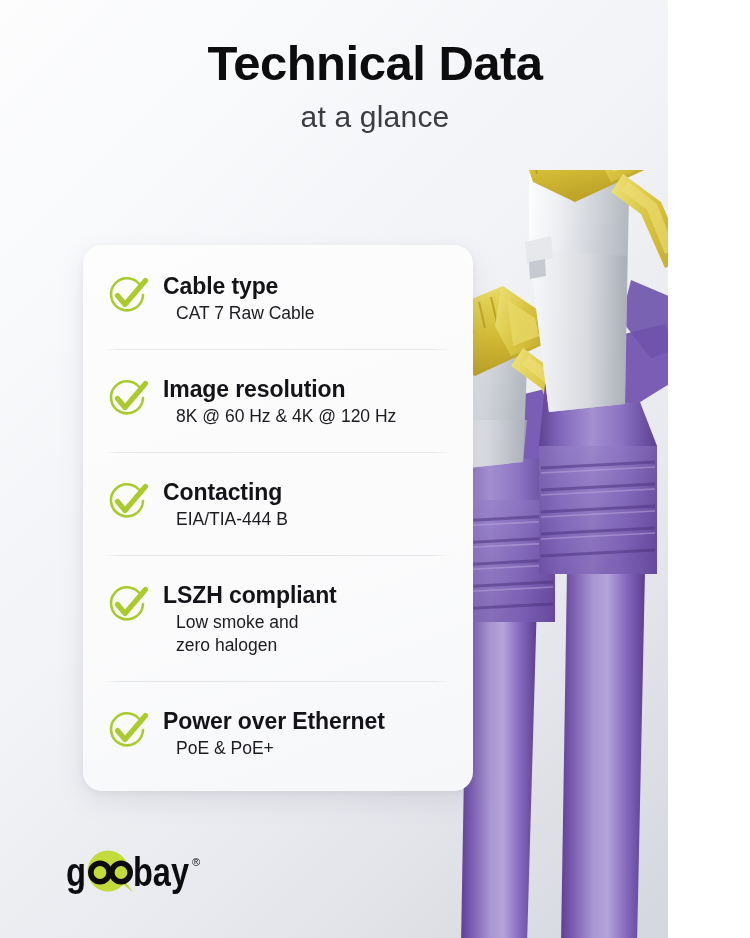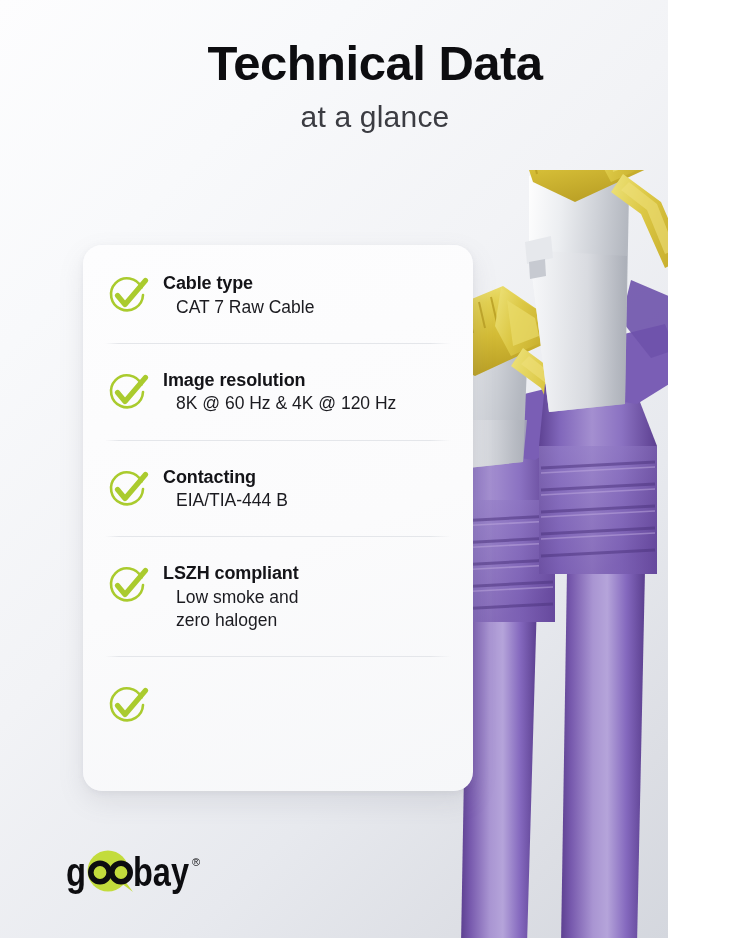--- a/index.html
+++ b/index.html
@@ -73,21 +73,21 @@
   }
   .feature-row .check {
     flex:0 0 auto;
     width:44px; height:44px;
     margin-right:14px;
     margin-top:2px;
   }
   .feature-row .check svg { display:block; width:44px; height:44px; }
   .feature-text { padding-top:1px; }
   .feature-title {
-    font-size:18px;
+    font-size:23px;
     font-weight:bold;
     color:#141418;
     letter-spacing:-0.1px;
     line-height:1.25;
   }
   .feature-value {
     font-size:17.5px;
     font-weight:400;
     color:#1b1b20;
     line-height:1.33;
@@ -328,20 +328,24 @@
     </div>
     <div class="divider"></div>
 
     <div class="feature-row" id="row-4">
       <span class="check">
         <svg viewBox="0 0 44 44" xmlns="http://www.w3.org/2000/svg">
           <path d="M36.5 14.5 A16 16 0 1 0 38 22" fill="none" stroke="#aacb2e" stroke-width="2.6" stroke-linecap="round"></path>
           <path d="M12.5 22.5 L20 31.5 L40.5 7.5" fill="none" stroke="#aacb2e" stroke-width="5.2" stroke-linecap="round" stroke-linejoin="round"></path>
         </svg>
       </span>
+      <span class="feature-text">
+        <span class="feature-title">Power over Ethernet</span>
+        <span class="feature-value" style="display:block">PoE &amp; PoE+</span>
+      </span>
     </div>
 
   </div>
 
   <div id="logo">
     <svg viewBox="0 0 175 46" xmlns="http://www.w3.org/2000/svg">
 
       <g>
         <circle cx="58" cy="21" r="20.5" fill="#c3dc3c"></circle>
         <path d="M71 33 L83 42 L72 27 Z" fill="#c3dc3c"></path>

